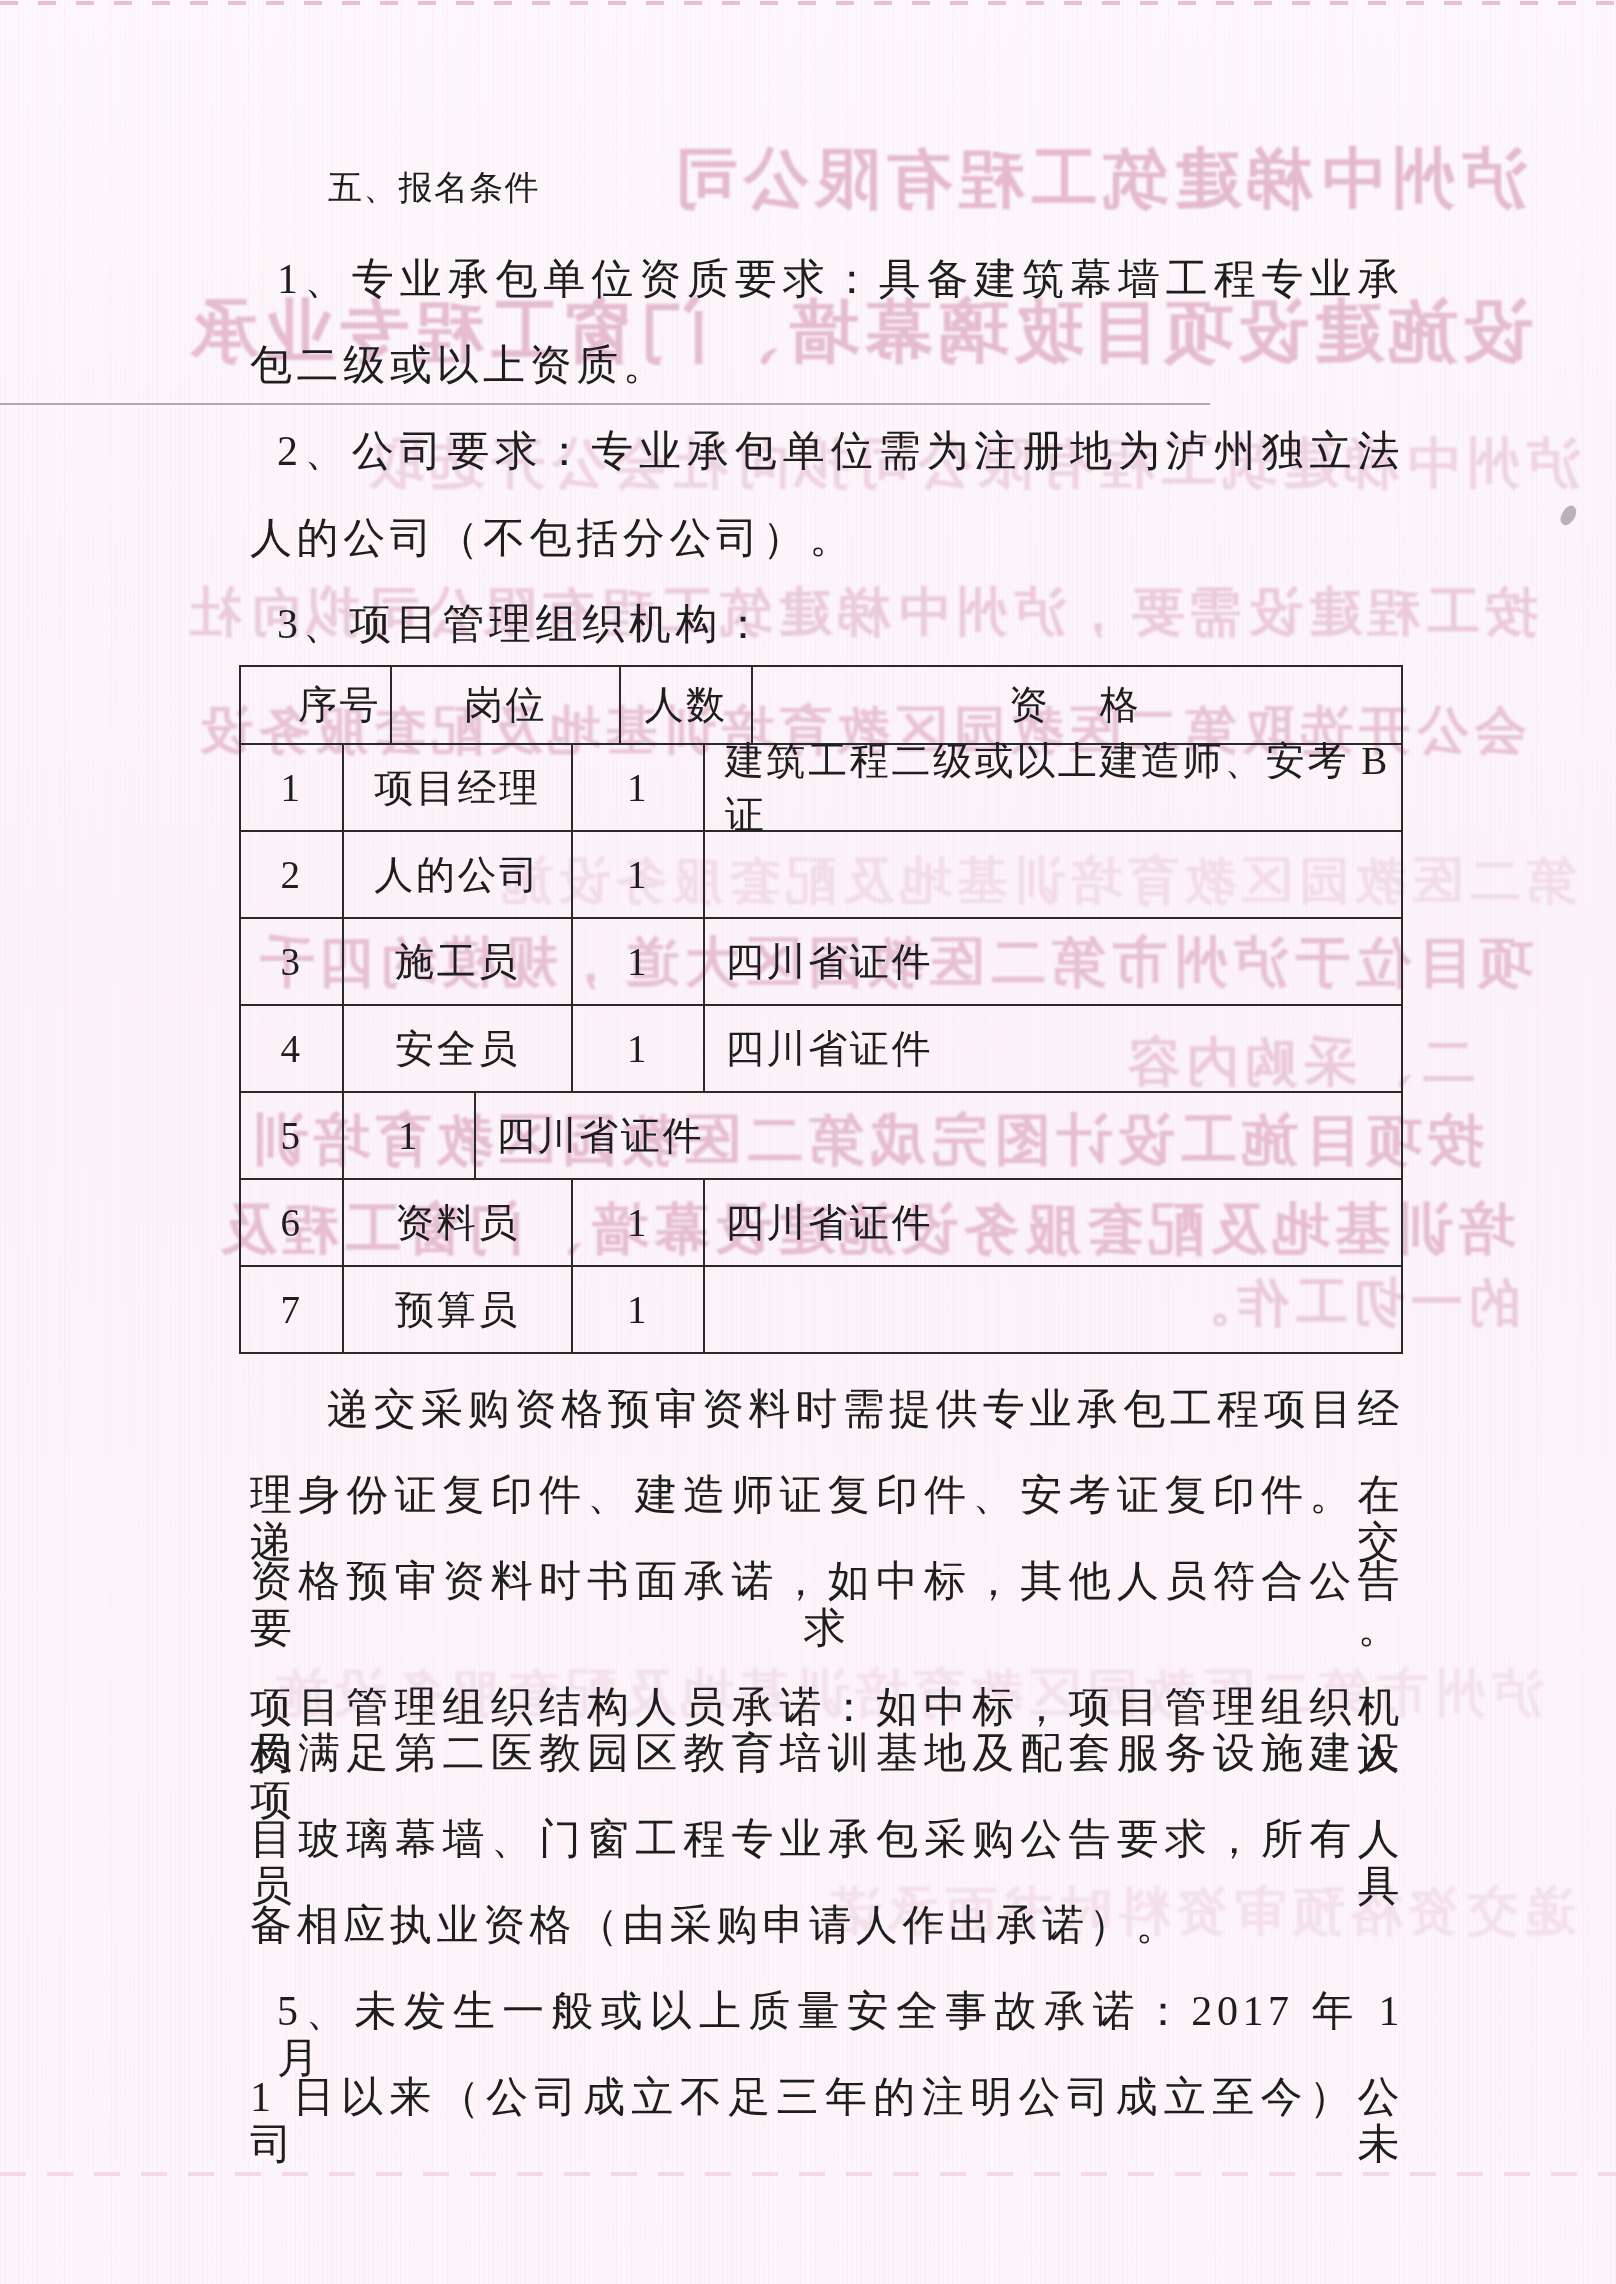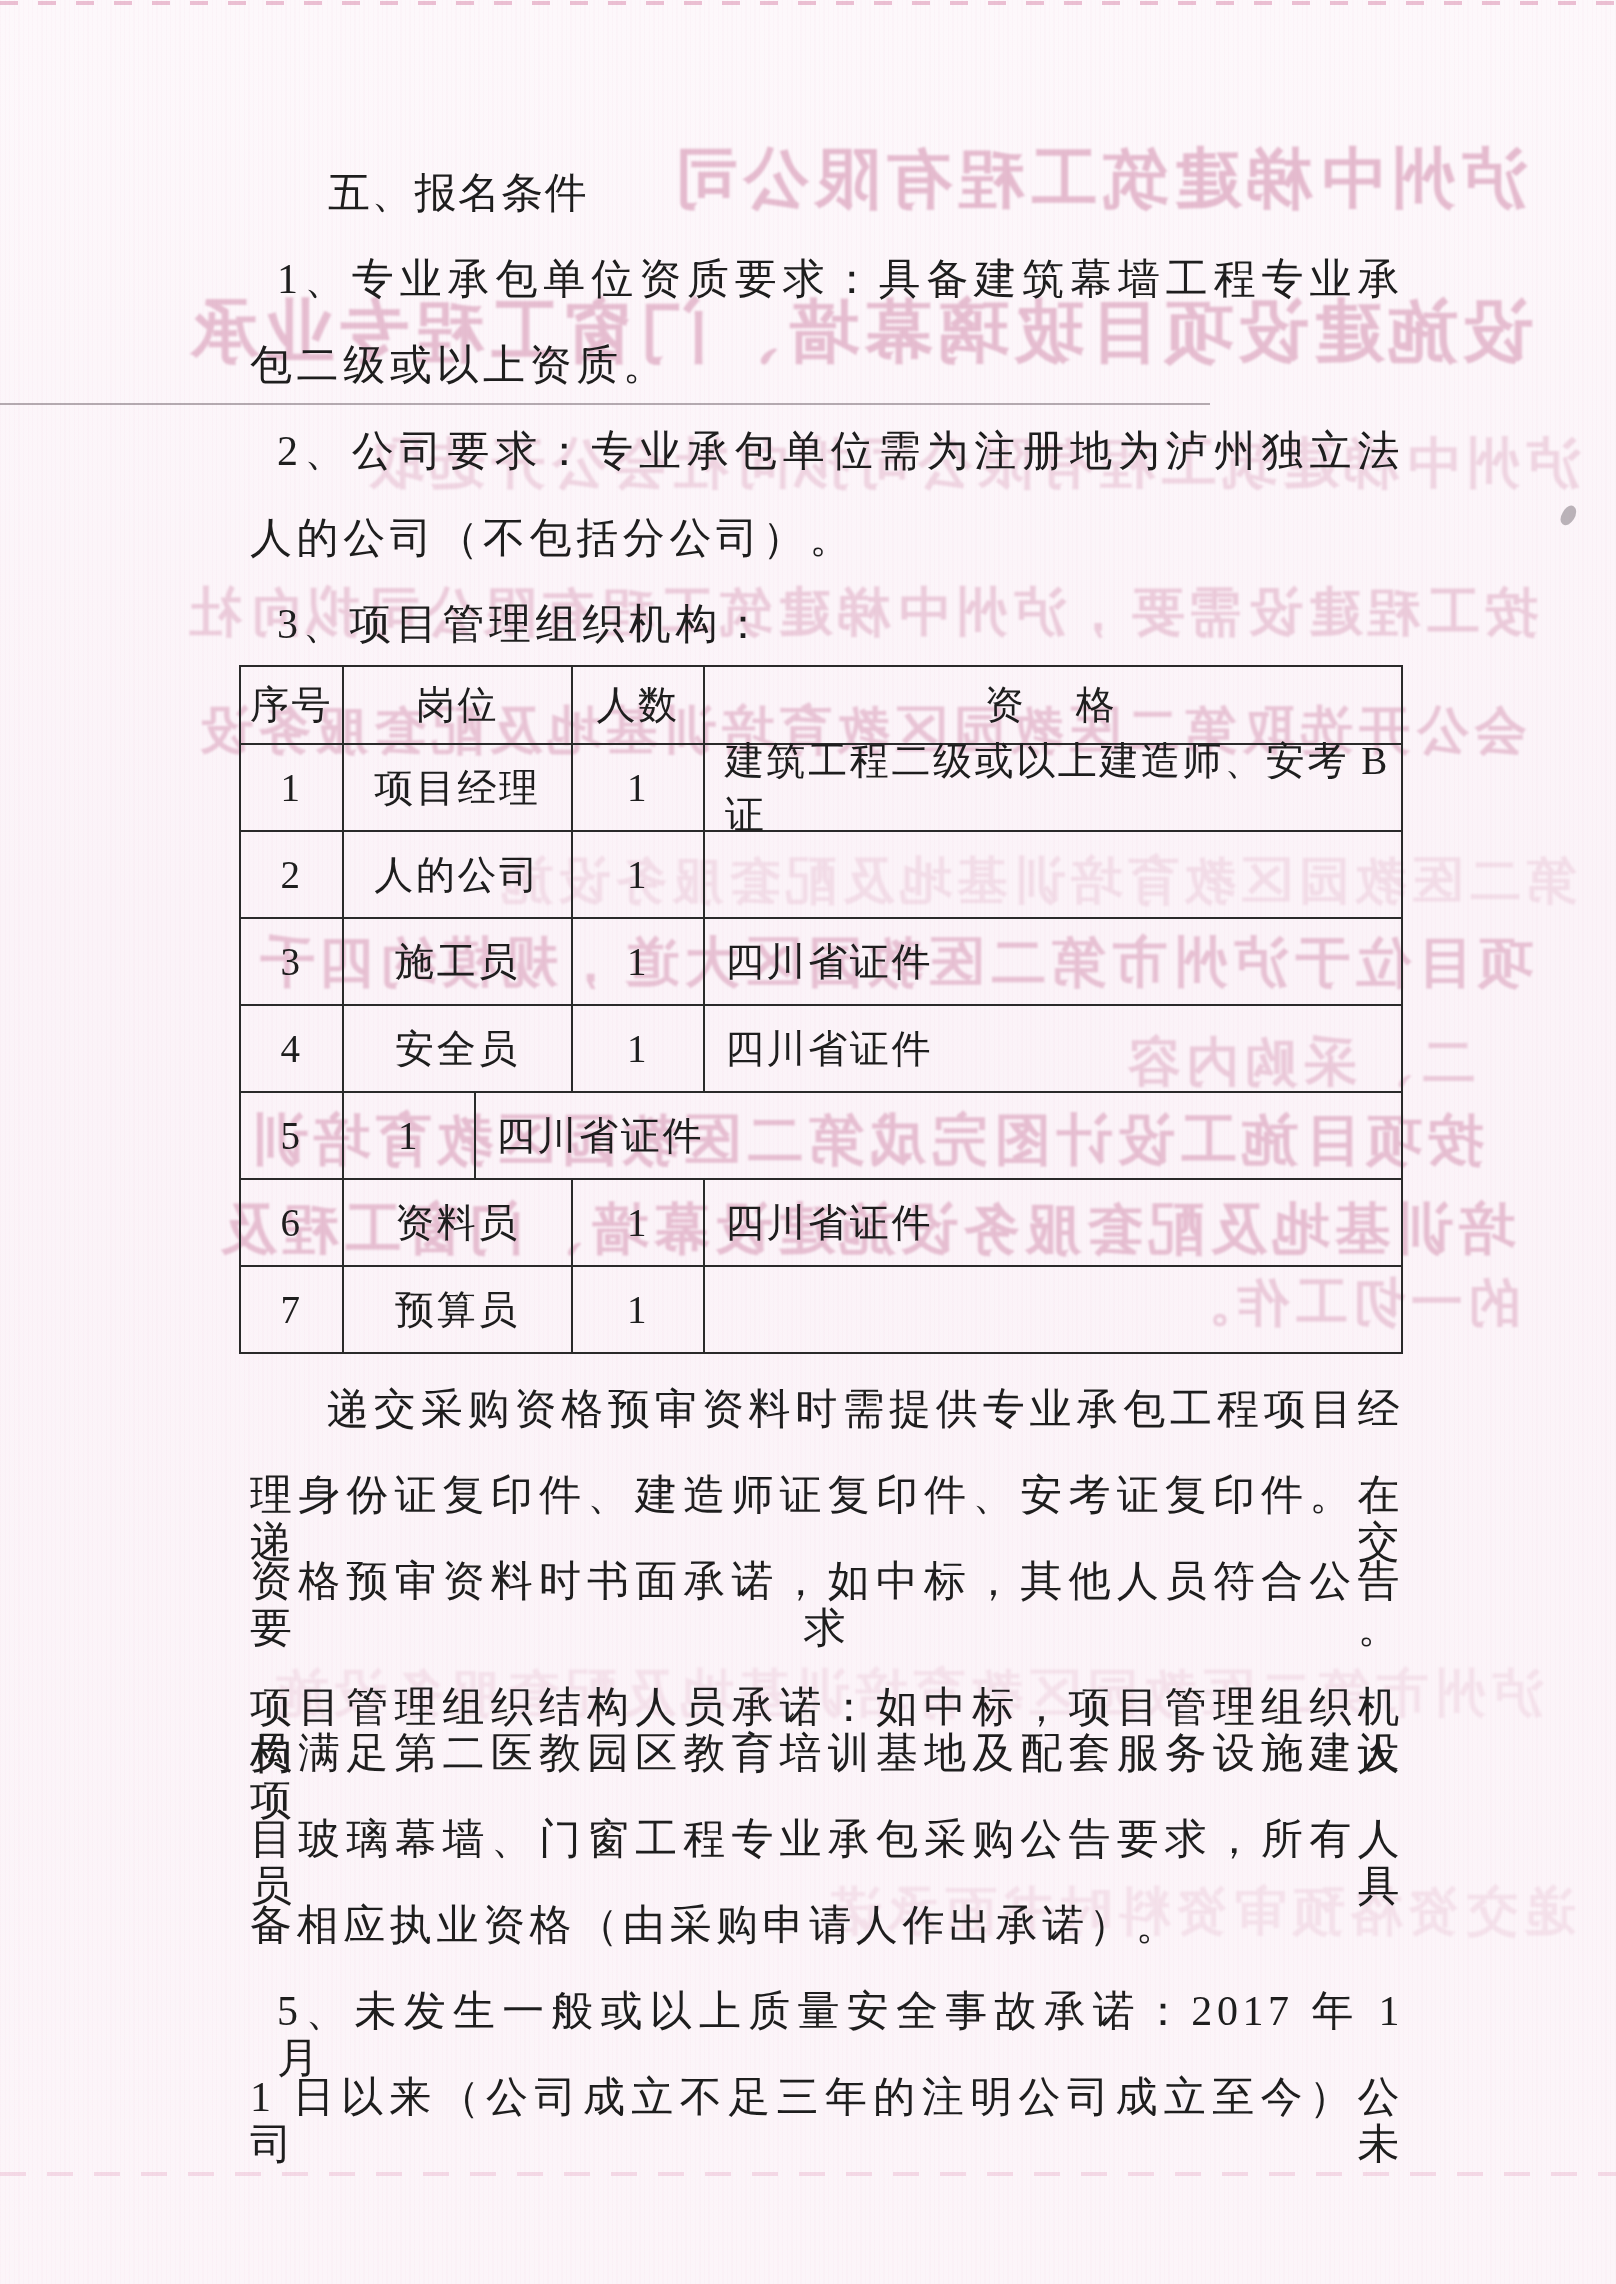--- a/index.html
+++ b/index.html
@@ -30,34 +30,34 @@
   .b5 {top:696px; left:104px; width:1512px;font-size:52px; opacity:.32;}
   .b6 {top:847px; left:456px; width:1160px;font-size:51px; opacity:.15;}
   .b7 {top:926px; left:169px; width:1447px;font-size:55px; opacity:.34;}
   .b8 {top:1027px; left:978px;width:639px; font-size:53px; opacity:.28;}
   .b9 {top:1103px; left:111px; width:1506px;font-size:56px; opacity:.36;}
   .b10{top:1192px; left:111px; width:1506px;font-size:56px; opacity:.36;}
   .b11{top:1268px; left:1076px;width:541px; font-size:52px; opacity:.28;}
   .b12{top:1659px; left:196px; width:1421px;font-size:52px; opacity:.12;}
   .b13{top:1877px; left:782px;width:834px;font-size:52px; opacity:.13;}
   
-  .heading{position:absolute;top:165px;left:328px;font-size:42px;letter-spacing:1.3px;color:#1e1e1e;white-space:nowrap;}
+  .heading{position:absolute;top:165px;left:328px;font-size:34px;letter-spacing:1.3px;color:#1e1e1e;white-space:nowrap;}
   .line{position:absolute;left:250px;width:1154px;font-size:42px;line-height:47px;letter-spacing:4.6px;
         color:#1e1e1e;white-space:nowrap;box-sizing:border-box;}
   .fill{white-space:normal;text-align:justify;text-align-last:justify;}
   .ind-num{padding-left:27px;}
   .ind-para{padding-left:77px;}
   .t0{top:256px;} .t1{top:342px;} .t2{top:428px;} .t3{top:515px;} .t4{top:601px;}
   .u0{top:1386px;} .u1{top:1472px;} .u2{top:1558px;} .u3{top:1684px;} .u4{top:1730px;}
   .u5{top:1816px;} .u6{top:1902px;} .u7{top:1988px;} .u8{top:2074px;}
   
   .table{position:absolute;left:239px;top:665px;width:1164px;border:2.6px solid #2a2a2a;box-sizing:border-box;background:rgba(255,255,255,0.0);}
   .trow{display:flex;height:85px;border-bottom:2px solid #2a2a2a;}
   .trow:last-child{border-bottom:none;}
-  .thead{height:76px;border-bottom:2.6px solid #2a2a2a;}
+  .thead{height:76px;border-bottom:2.6px solid #2a2a2a;padding-left:48px;}
   .c{box-sizing:border-box;border-right:2px solid #2a2a2a;display:flex;align-items:center;justify-content:center;
      font-size:39px;letter-spacing:2.6px;color:#1e1e1e;}
   .c1{width:103px;} .c2{width:229px;} .c3{width:132px;} .c4{flex:1;border-right:none;justify-content:flex-start;padding-left:20px;}
   .thead .c4{justify-content:center;padding-left:0;letter-spacing:6.5px;}
 </style>
 </head>
 <body>
 
 <div class="page">
 

